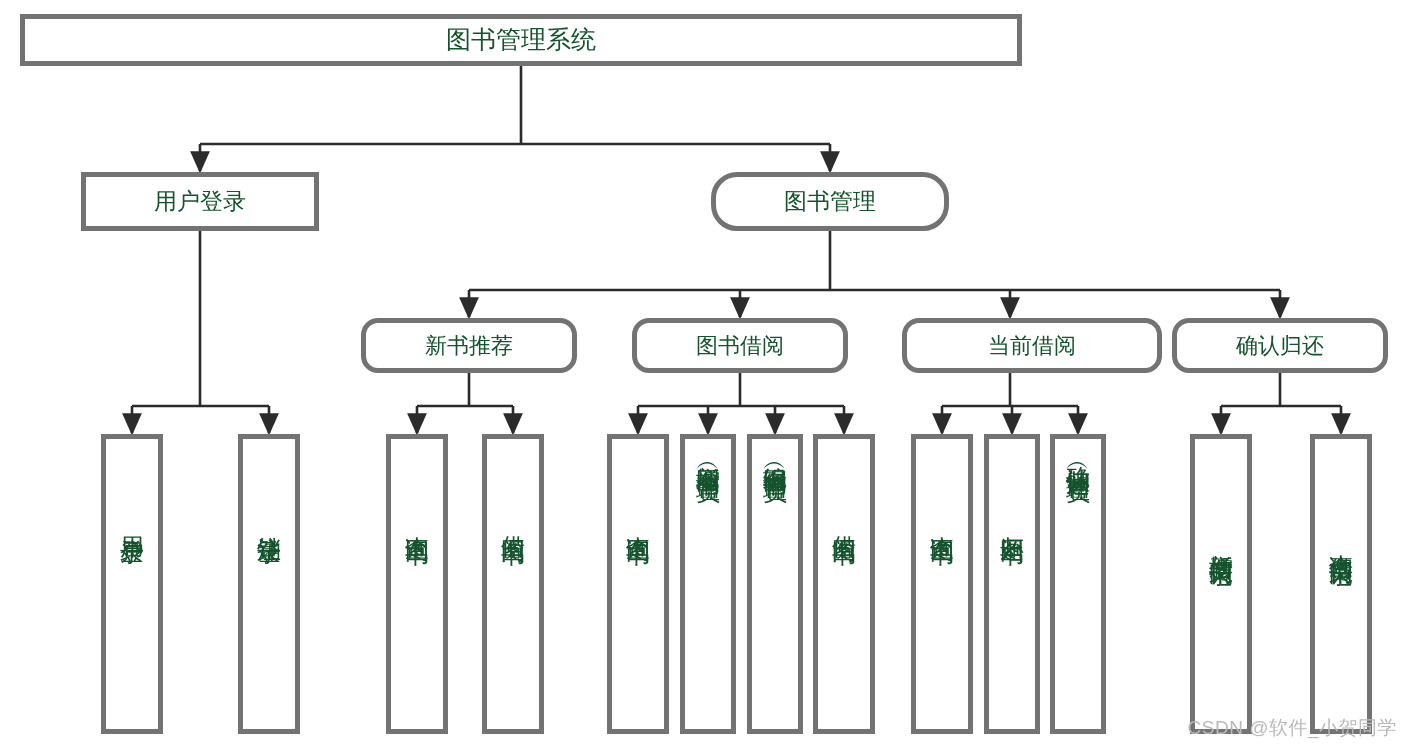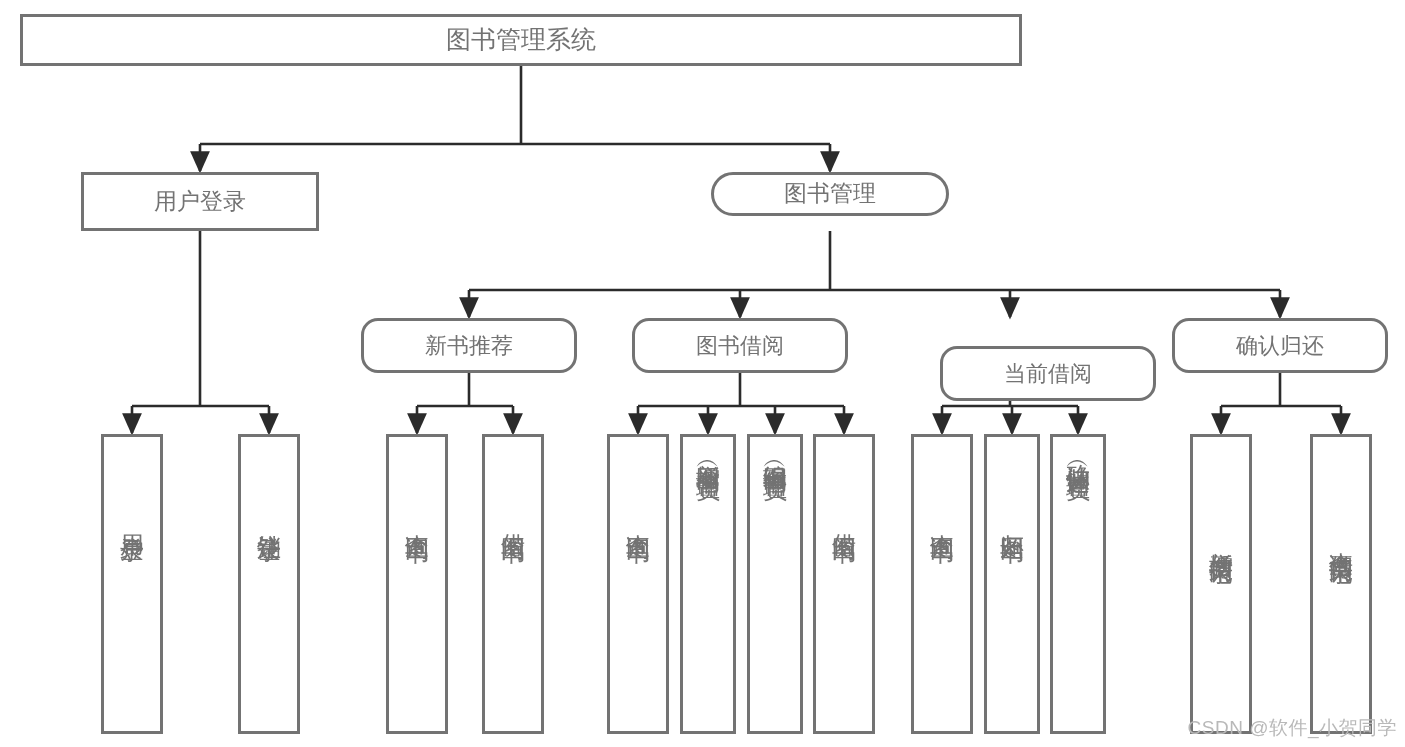--- a/index.html
+++ b/index.html
@@ -23,25 +23,25 @@
     left: 0;
     top: 0;
     width: 1405px;
     height: 747px;
     pointer-events: none;
   }
   .node {
     position: absolute;
     box-sizing: border-box;
     background: #ffffff;
-    border: 3px solid #737373;
+    border: 5px solid #737373;
     display: flex;
     align-items: center;
     justify-content: center;
-    color: #737373;
+    color: #14532d;
     line-height: 1.18;
   }
   .node .node-label {
     display: block;
     text-align: center;
     white-space: nowrap;
   }
   .node-root {
     font-size: 25px;
   }
@@ -133,31 +133,31 @@
       </g>
   </svg>
 
   <div class="node node-root" style="left: 20px; top: 14px; width: 1002px; height: 52px;">
     <span class="node-label">图书管理系统</span>
   </div>
 
   <div class="node node-branch" style="left: 81px; top: 172px; width: 238px; height: 59px;">
     <span class="node-label">用户登录</span>
   </div>
-  <div class="node node-branch" style="left: 711px; top: 172px; width: 238px; height: 44px; border-radius: 26px;">
+  <div class="node node-branch" style="left: 711px; top: 172px; width: 238px; height: 59px; border-radius: 26px;">
     <span class="node-label">图书管理</span>
   </div>
 
   <div class="node node-sub" style="left: 361px; top: 318px; width: 216px; height: 55px;">
     <span class="node-label">新书推荐</span>
   </div>
   <div class="node node-sub" style="left: 632px; top: 318px; width: 216px; height: 55px;">
     <span class="node-label">图书借阅</span>
   </div>
-  <div class="node node-sub" style="left: 940px; top: 318px; width: 216px; height: 55px; margin-top: 28px;">
+  <div class="node node-sub" style="left: 902px; top: 318px; width: 260px; height: 55px;">
     <span class="node-label">当前借阅</span>
   </div>
   <div class="node node-sub" style="left: 1172px; top: 318px; width: 216px; height: 55px;">
     <span class="node-label">确认归还</span>
   </div>
 
   <div class="node node-leaf leaf-mid" style="left: 101px; top: 434px; width: 62px; height: 300px;">
     <span class="node-label">用户登录</span>
   </div>
   <div class="node node-leaf leaf-mid" style="left: 238px; top: 434px; width: 62px; height: 300px;">

